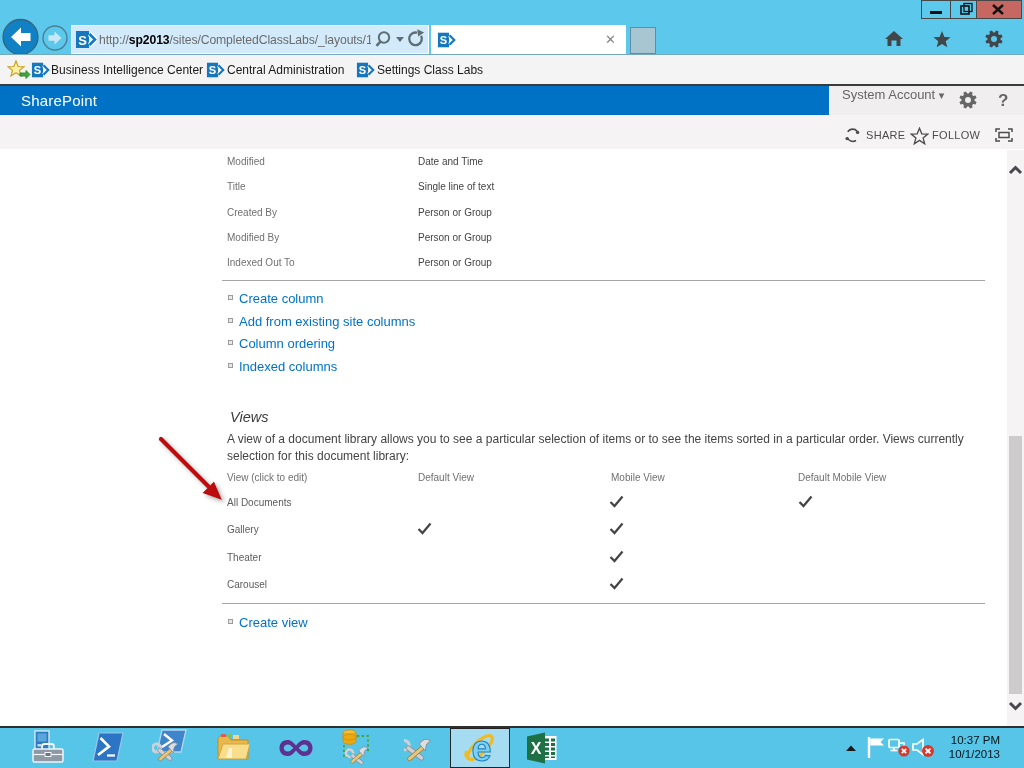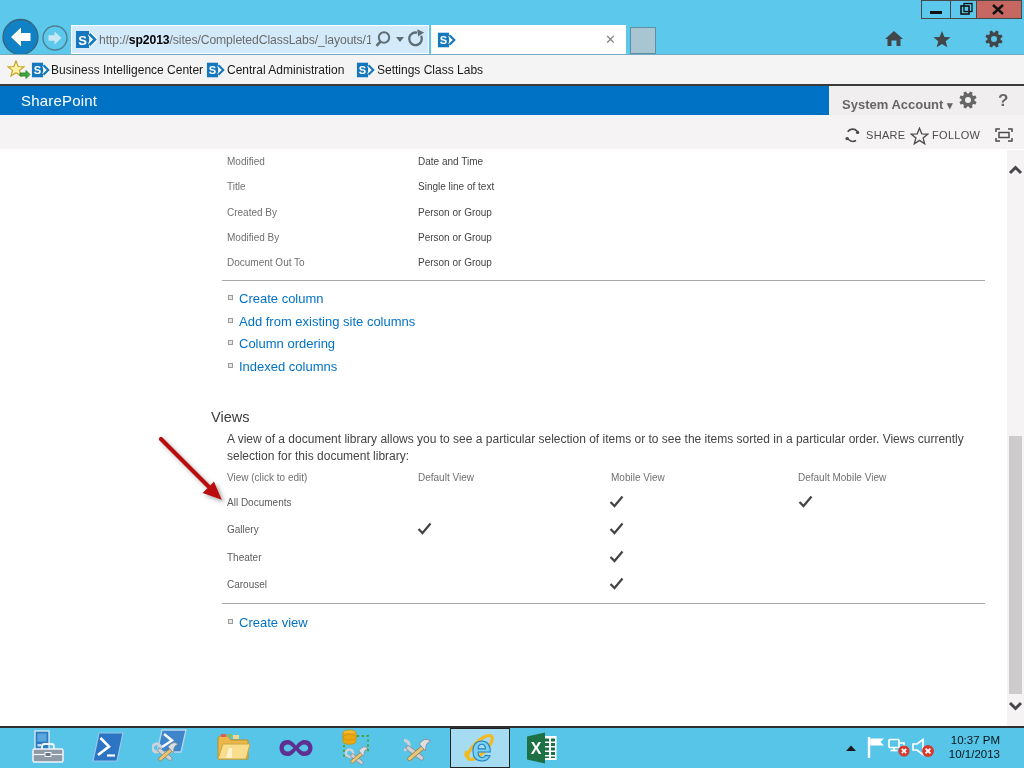--- a/index.html
+++ b/index.html
@@ -26,21 +26,21 @@
 
   
   #favbar { left:0; top:55px; width:1024px; height:29px; background:#f5f4f4; }
   .favitem { top:63px; font-size:12px; color:#1a1a1a; }
   #darkline { left:0; top:84px; width:1024px; height:2px; background:#3b3b3b; }
 
   
   #suite { left:0; top:86px; width:1024px; height:29px; background:#f0eeef; }
   #suiteblue { left:0; top:86px; width:829px; height:29px; background:#0072c6; }
   #sptext { left:21px; top:86px; height:29px; line-height:29px; font-size:15px; font-weight:400; color:#ffffff; letter-spacing:0.2px; }
-  #sysacct { left:842px; top:86px; height:29px; line-height:37px; font-size:13px; color:#666666;font-weight:bold; }
+  #sysacct { left:842px; top:86px; height:29px; line-height:18px; font-size:13px; color:#666666; }
 
   
   #ribbon { left:0; top:115px; width:1024px; height:34px; background:#f6f3f5; }
   .ribtext { top:130px; font-size:11px; color:#4c4c4c; letter-spacing:0.3px; }
 
   
   #content { left:0; top:150px; width:1024px; height:576px; background:#ffffff; }
   .gray { color:#707070; }
   .dark { color:#444444; }
   .t13 { font-size:10px; }
@@ -184,34 +184,34 @@
   <div class="abs" id="content"></div>
 
   <div class="abs t13 gray" style="left:227px;top:156px">Modified</div>
   <div class="abs t13 dark" style="left:418px;top:156px">Date and Time</div>
   <div class="abs t13 gray" style="left:227px;top:181px">Title</div>
   <div class="abs t13 dark" style="left:418px;top:181px">Single line of text</div>
   <div class="abs t13 gray" style="left:227px;top:207px">Created By</div>
   <div class="abs t13 dark" style="left:418px;top:207px">Person or Group</div>
   <div class="abs t13 gray" style="left:227px;top:232px">Modified By</div>
   <div class="abs t13 dark" style="left:418px;top:232px">Person or Group</div>
-  <div class="abs t13 gray" style="left:227px;top:257px">Document Out To</div>
+  <div class="abs t13 gray" style="left:227px;top:257px">Indexed Out To</div>
   <div class="abs t13 dark" style="left:418px;top:257px">Person or Group</div>
   <div class="abs hline" style="top:280px"></div>
 
   <div class="abs bullet" style="left:228px;top:295px"></div>
   <div class="abs link" style="left:239px;top:291px">Create column</div>
   <div class="abs bullet" style="left:228px;top:318px"></div>
   <div class="abs link" style="left:239px;top:314px">Add from existing site columns</div>
   <div class="abs bullet" style="left:228px;top:340px"></div>
   <div class="abs link" style="left:239px;top:336px">Column ordering</div>
   <div class="abs bullet" style="left:228px;top:363px"></div>
   <div class="abs link" style="left:239px;top:359px">Indexed columns</div>
 
-  <div class="abs" style="left:211px;top:409px;font-size:14.5px;color:#3b3b3b;">Views</div>
+  <div class="abs" style="left:230px;top:409px;font-size:14.5px;color:#3b3b3b;font-style:italic;">Views</div>
   <div class="abs" style="left:227px;top:432px;font-size:12px;color:#444">A view of a document library allows you to see a particular selection of items or to see the items sorted in a particular order. Views currently</div>
   <div class="abs" style="left:227px;top:449px;font-size:12px;color:#444">selection for this document library:</div>
   <div class="abs t13 gray" style="left:227px;top:472px">View (click to edit)</div>
   <div class="abs t13 gray" style="left:418px;top:472px">Default View</div>
   <div class="abs t13 gray" style="left:611px;top:472px">Mobile View</div>
   <div class="abs t13 gray" style="left:798px;top:472px">Default Mobile View</div>
 
   <div class="abs t13" style="left:227px;top:497px;color:#5c5c5c">All Documents</div>
   <div class="abs t13" style="left:227px;top:524px;color:#5c5c5c">Gallery</div>
   <div class="abs t13" style="left:227px;top:552px;color:#5c5c5c">Theater</div>

